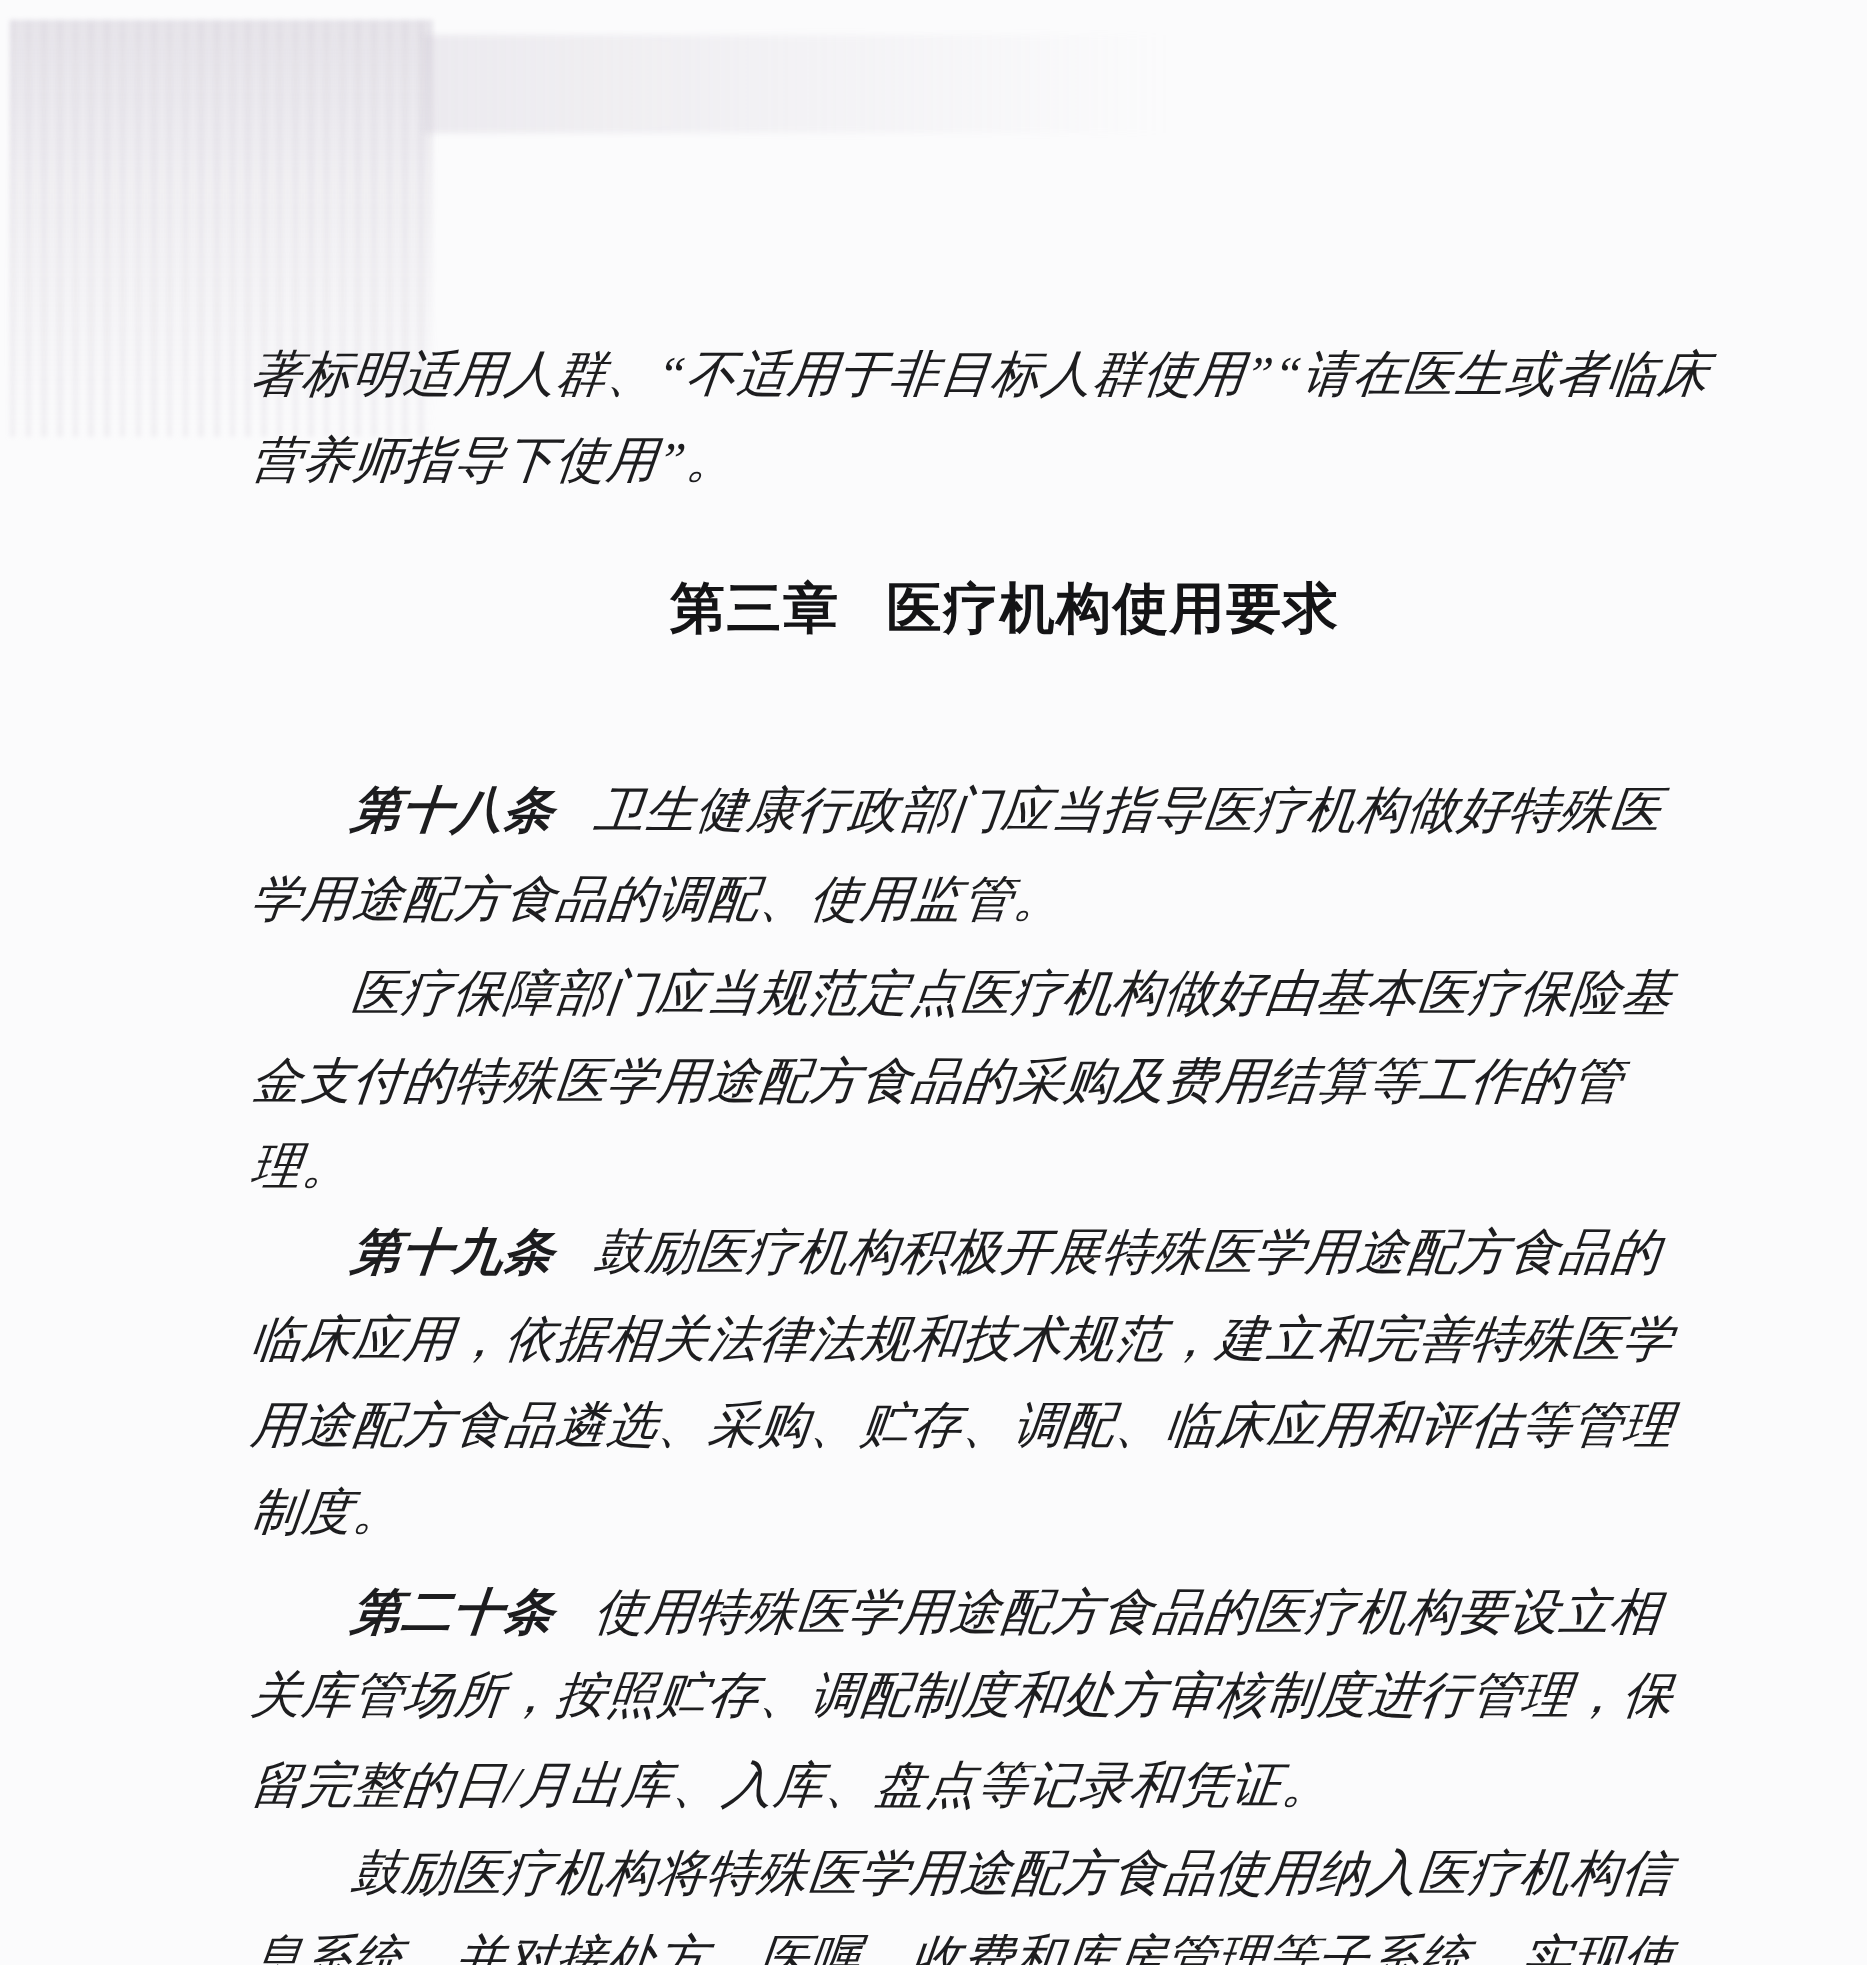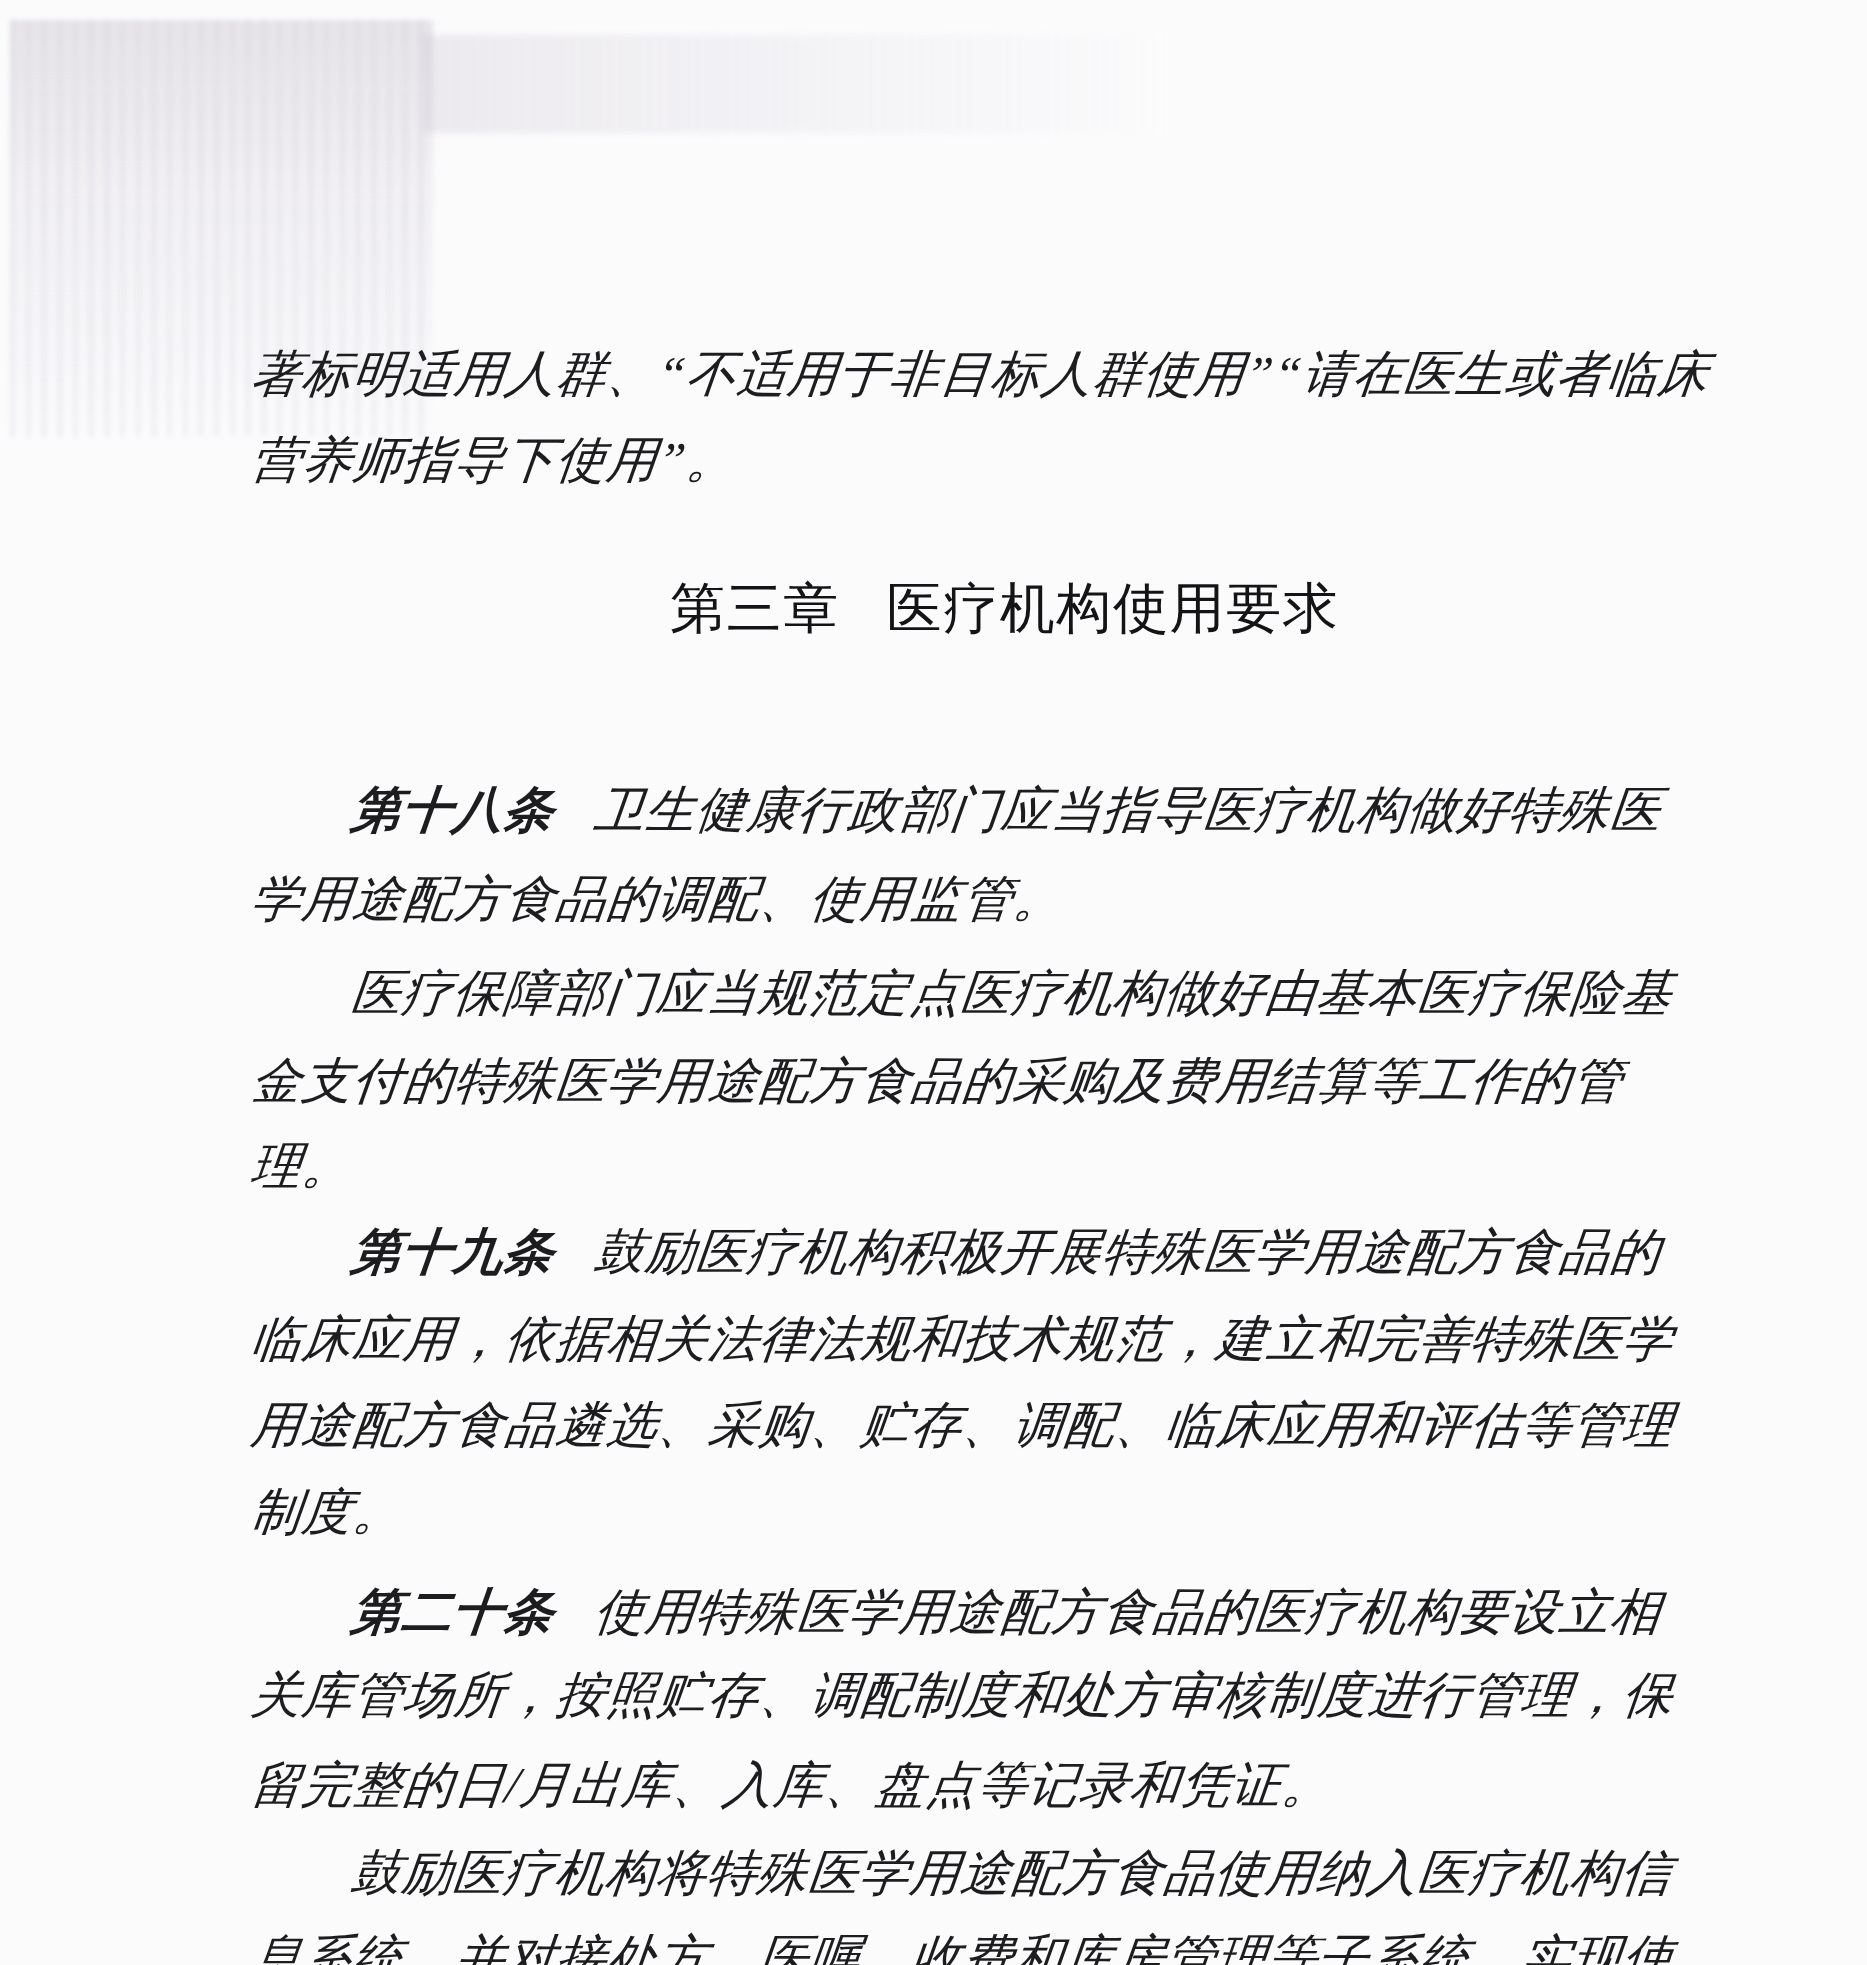--- a/index.html
+++ b/index.html
@@ -40,21 +40,21 @@
     transform: skewX(-6deg);
     transform-origin: 0 100%;
   }
   .indent { left: 348px; }
   .lbl { font-weight: 700; }
   .lbl:not(:empty) { margin-right: 0.8em; }
   .heading {
     position: absolute;
     left: 670px; top: 572px;
     font-size: 55px;
-    font-weight: 400;
+    font-weight: 700;
     font-style: normal;
     color: #141416;
     white-space: nowrap;
     letter-spacing: 1.6px;
     transform: none;
   }
   .heading .chapter { margin-right: 0.85em; }
 </style>
 </head>
 <body>

